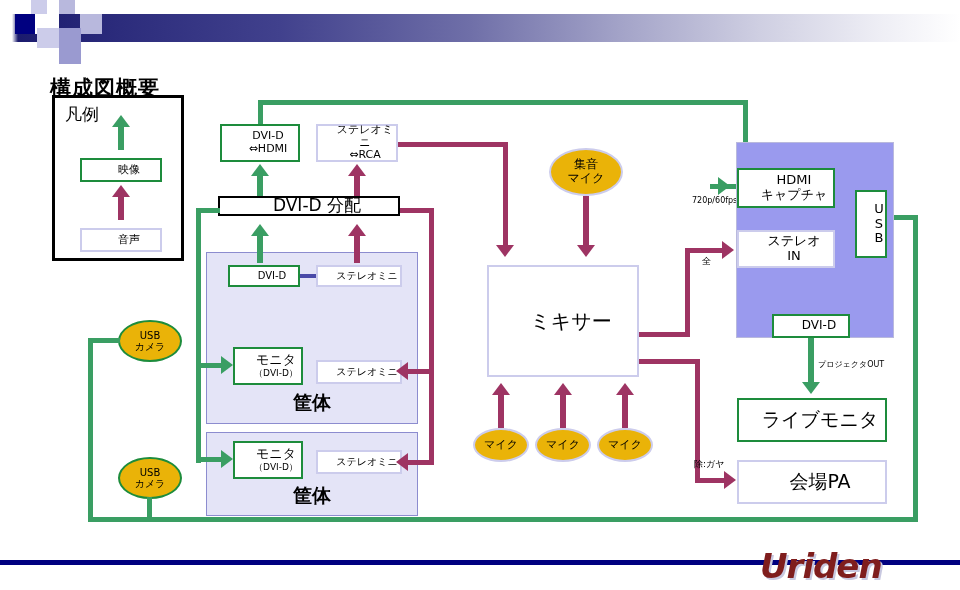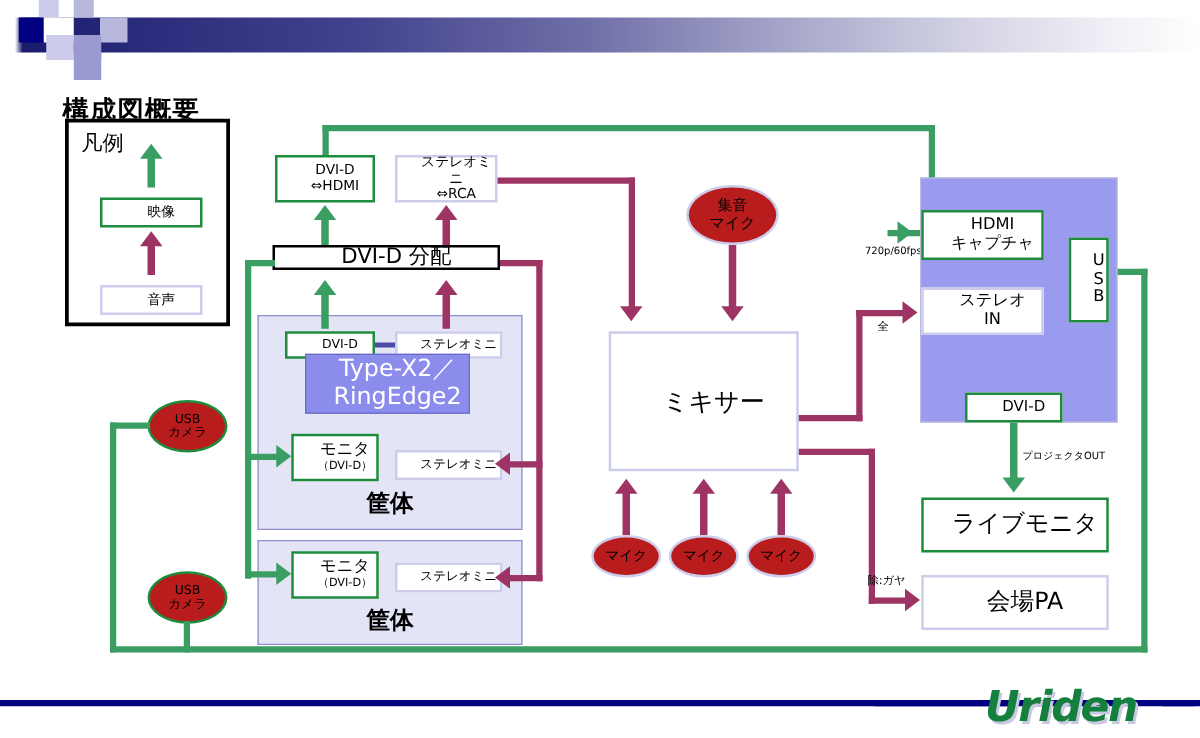--- a/index.html
+++ b/index.html
@@ -50,25 +50,25 @@
 
   
   .footer-rule {
     position: absolute;
     left: 0; top: 560px;
     width: 960px; height: 5px;
     background: #000080;
   }
   .footer-logo {
     position: absolute;
-    left: 788px; top: 546px;
+    left: 760px; top: 546px;
     font-size: 34px;
     font-weight: bold;
     font-style: italic;
-    color: #15803d;
+    color: #7f1d1d;
     letter-spacing: -1px;
     text-shadow: 2px 2px 0 #c8c8e0;
     font-family: "DejaVu Sans", sans-serif;
   }
   .footer-dash-l {
     position: absolute;
     left: 700px; top: 561px;
     width: 108px; height: 4px;
     background: #000080;
   }
@@ -102,21 +102,21 @@
 
   .ellipse {
     position: absolute;
     box-sizing: border-box;
     display: flex;
     align-items: center;
     justify-content: center;
     text-align: center;
     border-radius: 50%;
     line-height: 1.15;
-    background: #b91c1c;
+    background: #eab308;
     font-family: "DejaVu Sans", sans-serif;
   }
   .e-audio { border: 2px solid #ccccec; }
   .e-video { border: 2px solid #1d8c3c; }
 
   .legend-box {
     position: absolute;
     box-sizing: border-box;
     border: 3px solid #000000;
     background: #ffffff;
@@ -220,24 +220,20 @@
 
   <div class="node n-video" style="left:228px; top:265px; width:72px; height:22px; font-size:10px;">
     <span>DVI-D</span>
   </div>
   <div class="node n-audio" style="left:316px; top:265px; width:86px; height:22px; font-size:10px;">
     <span>ステレオミニ</span>
   </div>
 
   <div class="line" style="left:300px; top:274px; width:16px; height:4px; background:#4a4aa8;"></div>
 
-  <div class="node n-deep" style="left:244px; top:283px; width:132px; height:48px; font-size:19px; flex-direction:column;">
-    <span>Type-X2／</span>
-    <span>RingEdge2</span>
-  </div>
 
   <div class="node n-video" style="left:233px; top:347px; width:70px; height:38px; font-size:13px; flex-direction:column;">
     <span>モニタ</span>
     <span style="font-size:9px;">（DVI-D）</span>
   </div>
   <div class="node n-audio" style="left:316px; top:360px; width:86px; height:24px; font-size:10px;">
     <span>ステレオミニ</span>
   </div>
 
   <div class="line g" style="left:257px; top:235px; width:6px; height:28px;"></div>

